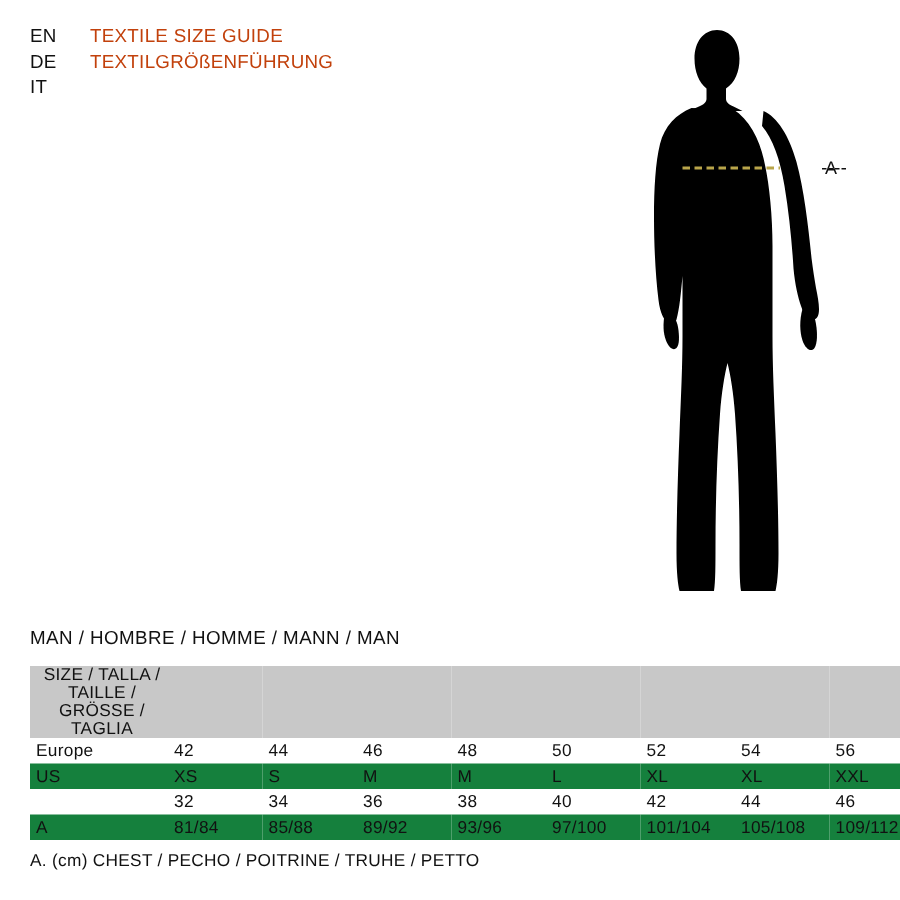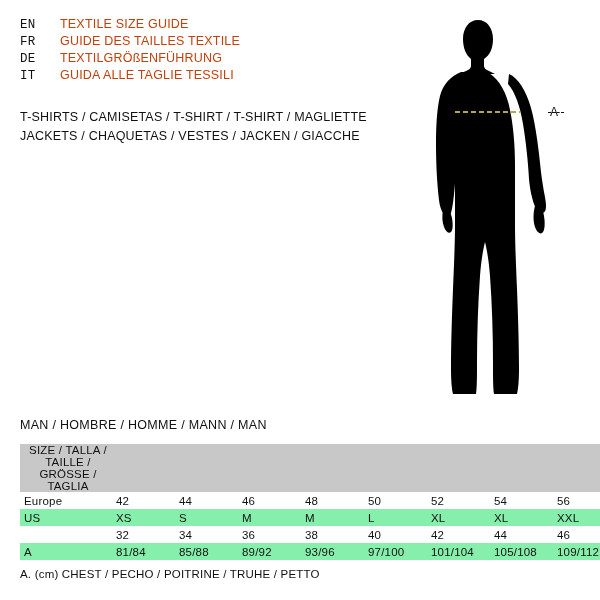--- a/index.html
+++ b/index.html
@@ -33,21 +33,20 @@
     display: flex;
     align-items: baseline;
     height: 17px;
     font-size: 12.5px;
     letter-spacing: 0.2px;
   }
   .lang-code {
     width: 40px;
     flex: 0 0 40px;
     color: #111;
-    font-family: Liberation Mono, monospace;
   }
   .lang-text {
     color: #c2410c;
     white-space: nowrap;
   }
 
   
   .cats {
     position: absolute;
     left: 20px;
@@ -117,21 +116,21 @@
     vertical-align: middle;
     letter-spacing: 0.2px;
   }
   table.size-table tr.head td {
     background: #c8c8c8;
     font-size: 11.5px;
     letter-spacing: 0.2px;
     text-align: center;
   }
   table.size-table tr.shaded td {
-    background: #86efac;
+    background: #15803d;
   }
   table.size-table tr.plain td {
     background: #ffffff;
   }
   table.size-table td.c0 { width: 88px; }
   table.size-table td.c {
     width: 59px;
     text-align: left;
   }
 
@@ -147,39 +146,30 @@
 </style>
 </head>
 <body>
 
 <div class="page">
 
   <div class="lang-block">
     <div class="lang-row">
       <span class="lang-code">EN</span>
       <span class="lang-text">TEXTILE SIZE GUIDE</span>
-    </div>
-    <div class="lang-row">
-      <span class="lang-code">FR</span>
-      <span class="lang-text">GUIDE DES TAILLES TEXTILE</span>
     </div>
     <div class="lang-row">
       <span class="lang-code">DE</span>
       <span class="lang-text">TEXTILGRÖßENFÜHRUNG</span>
     </div>
     <div class="lang-row">
       <span class="lang-code">IT</span>
-      <span class="lang-text">GUIDA ALLE TAGLIE TESSILI</span>
     </div>
   </div>
 
-  <div class="cats">
-    <div class="cat-line">T-SHIRTS / CAMISETAS / T-SHIRT / T-SHIRT / MAGLIETTE</div>
-    <div class="cat-line">JACKETS / CHAQUETAS / VESTES / JACKEN / GIACCHE</div>
-  </div>
 
   <div class="figure-wrap">
     <svg class="figure-svg" width="180" height="390" viewBox="0 0 180 390" xmlns="http://www.w3.org/2000/svg">
       <g fill="#000000">
 
         <path d="M63,6 C54,6 48,14 48,25 C48,34 51,41 56,45 L56,52 C56,54 54,56 51,57 L44,60 L80,60 L74,57 C71,56 69,54 69,52 L69,45 C75,41 78,34 78,25 C78,14 72,6 63,6 Z"></path>
 
         <path d="M46,58
                  C36,62 28,70 25,82
                  C22,94 21,112 21,130

